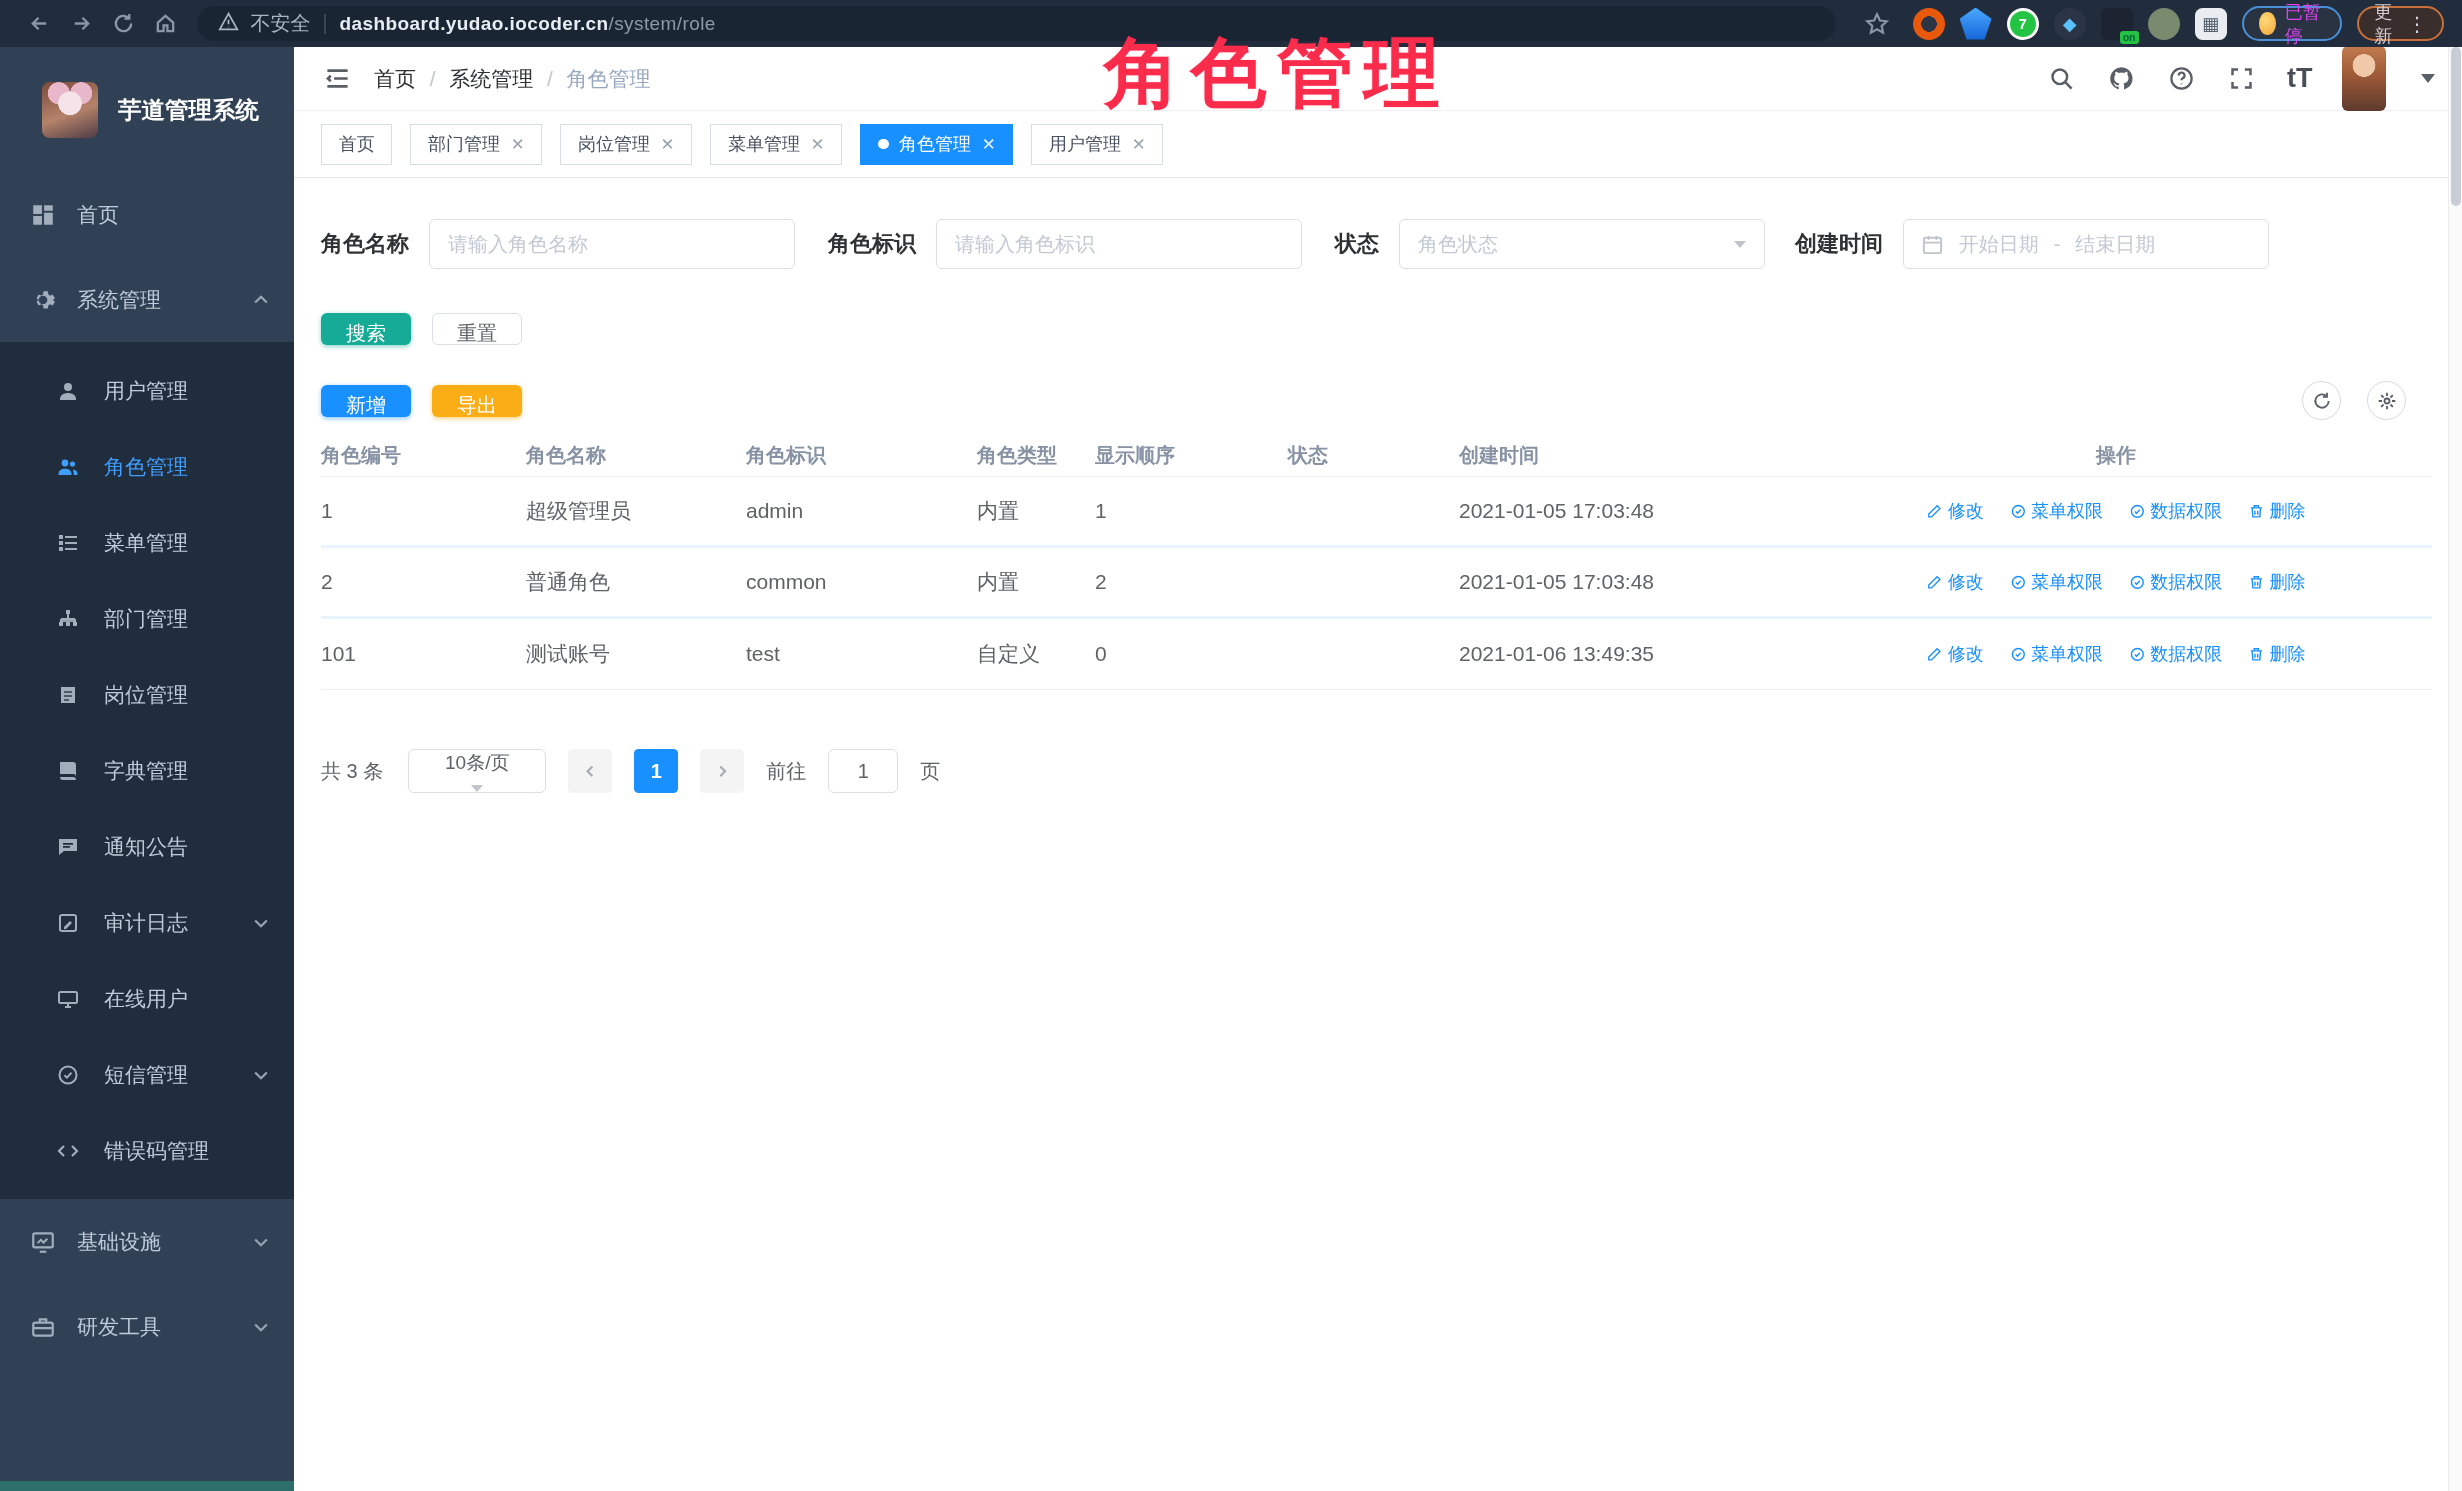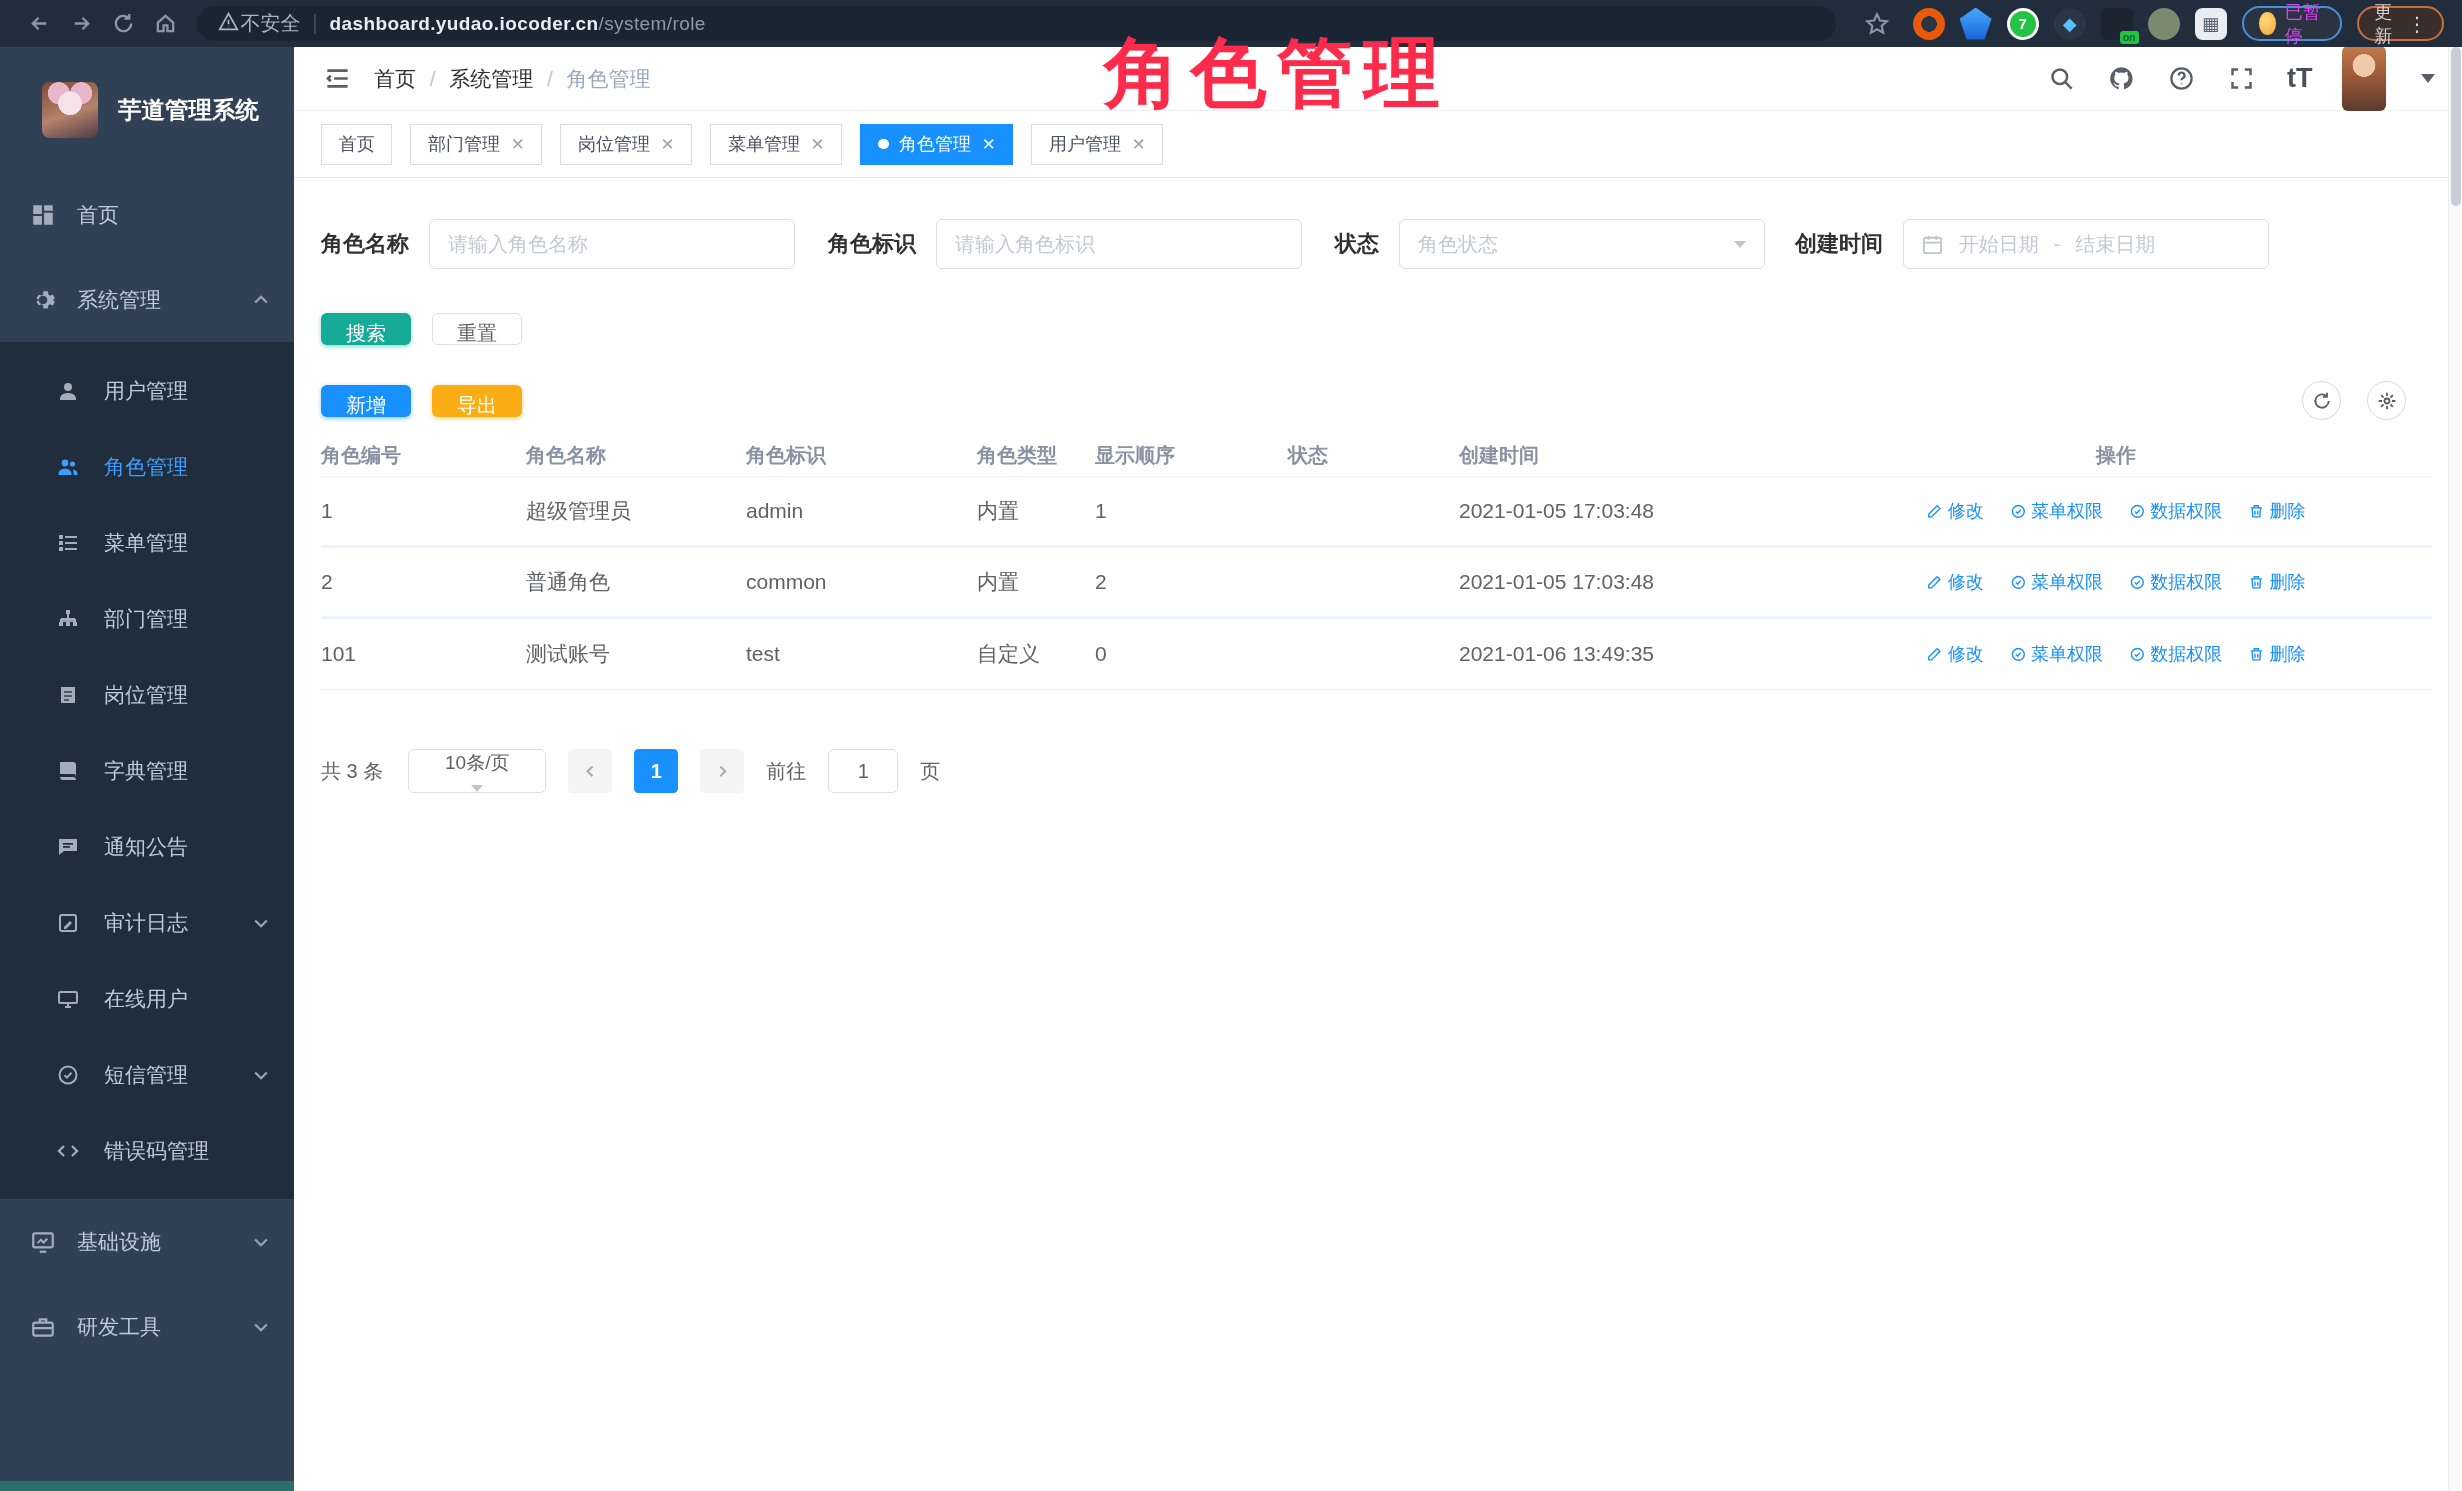--- a/index.html
+++ b/index.html
@@ -4,21 +4,21 @@
 <style>
   * { margin:0; padding:0; box-sizing:border-box; }
   html,body { width:2462px; height:1492px; overflow:hidden; }
   body { font-family:"Liberation Sans","DejaVu Sans",sans-serif; background:#fff; position:relative; }
 
   
   .browser-bar { height:47px; background:#212d3d; display:flex; align-items:center; padding:0 18px; position:relative; z-index:5; }
   .nav-ic { width:42px; height:33px; display:flex; align-items:center; justify-content:center; color:#8b97a7; flex:0 0 auto; }
   .nav-ic svg { width:23px; height:23px; }
   .url-pill { height:35px; flex:0 0 1639px; margin-left:10.6px; background:#1a2534; border-radius:17.5px; display:flex; align-items:center; padding:0 21px; color:#9aa6b5; }
-  .url-warn { display:flex; align-items:center; gap:2px; font-size:20px; color:#aab4c2; }
+  .url-warn { display:flex; align-items:center; gap:12px; font-size:20px; color:#aab4c2; }
   .url-warn svg { width:21px; height:21px; }
   .url-div { width:1.5px; height:20px; background:#3a4657; margin:0 13.7px; }
   .url-text { font-size:19px; font-weight:700; color:#e8edf4; letter-spacing:0.4px; }
   .url-path { color:#8d99a9; font-weight:400; }
   .ext-zone { display:flex; align-items:center; margin-left:20px; gap:15px; }
   .ext-ic { width:32px; height:32px; border-radius:50%; display:flex; align-items:center; justify-content:center; font-size:15px; font-weight:700; color:#fff; flex:0 0 auto; }
   .star svg { width:26px; height:26px; }
   .pill { height:35px; border-radius:17.5px; display:flex; align-items:center; gap:9px; padding:0 15px; font-size:18px; color:#d946ef; }
   .pill.paused { border:2.3px solid #4a90d9; background:#2a3342; }
   .pill.update { border:2.3px solid #c9703a; background:#3a2e2d; color:#d8cfd2; gap:12px; }

